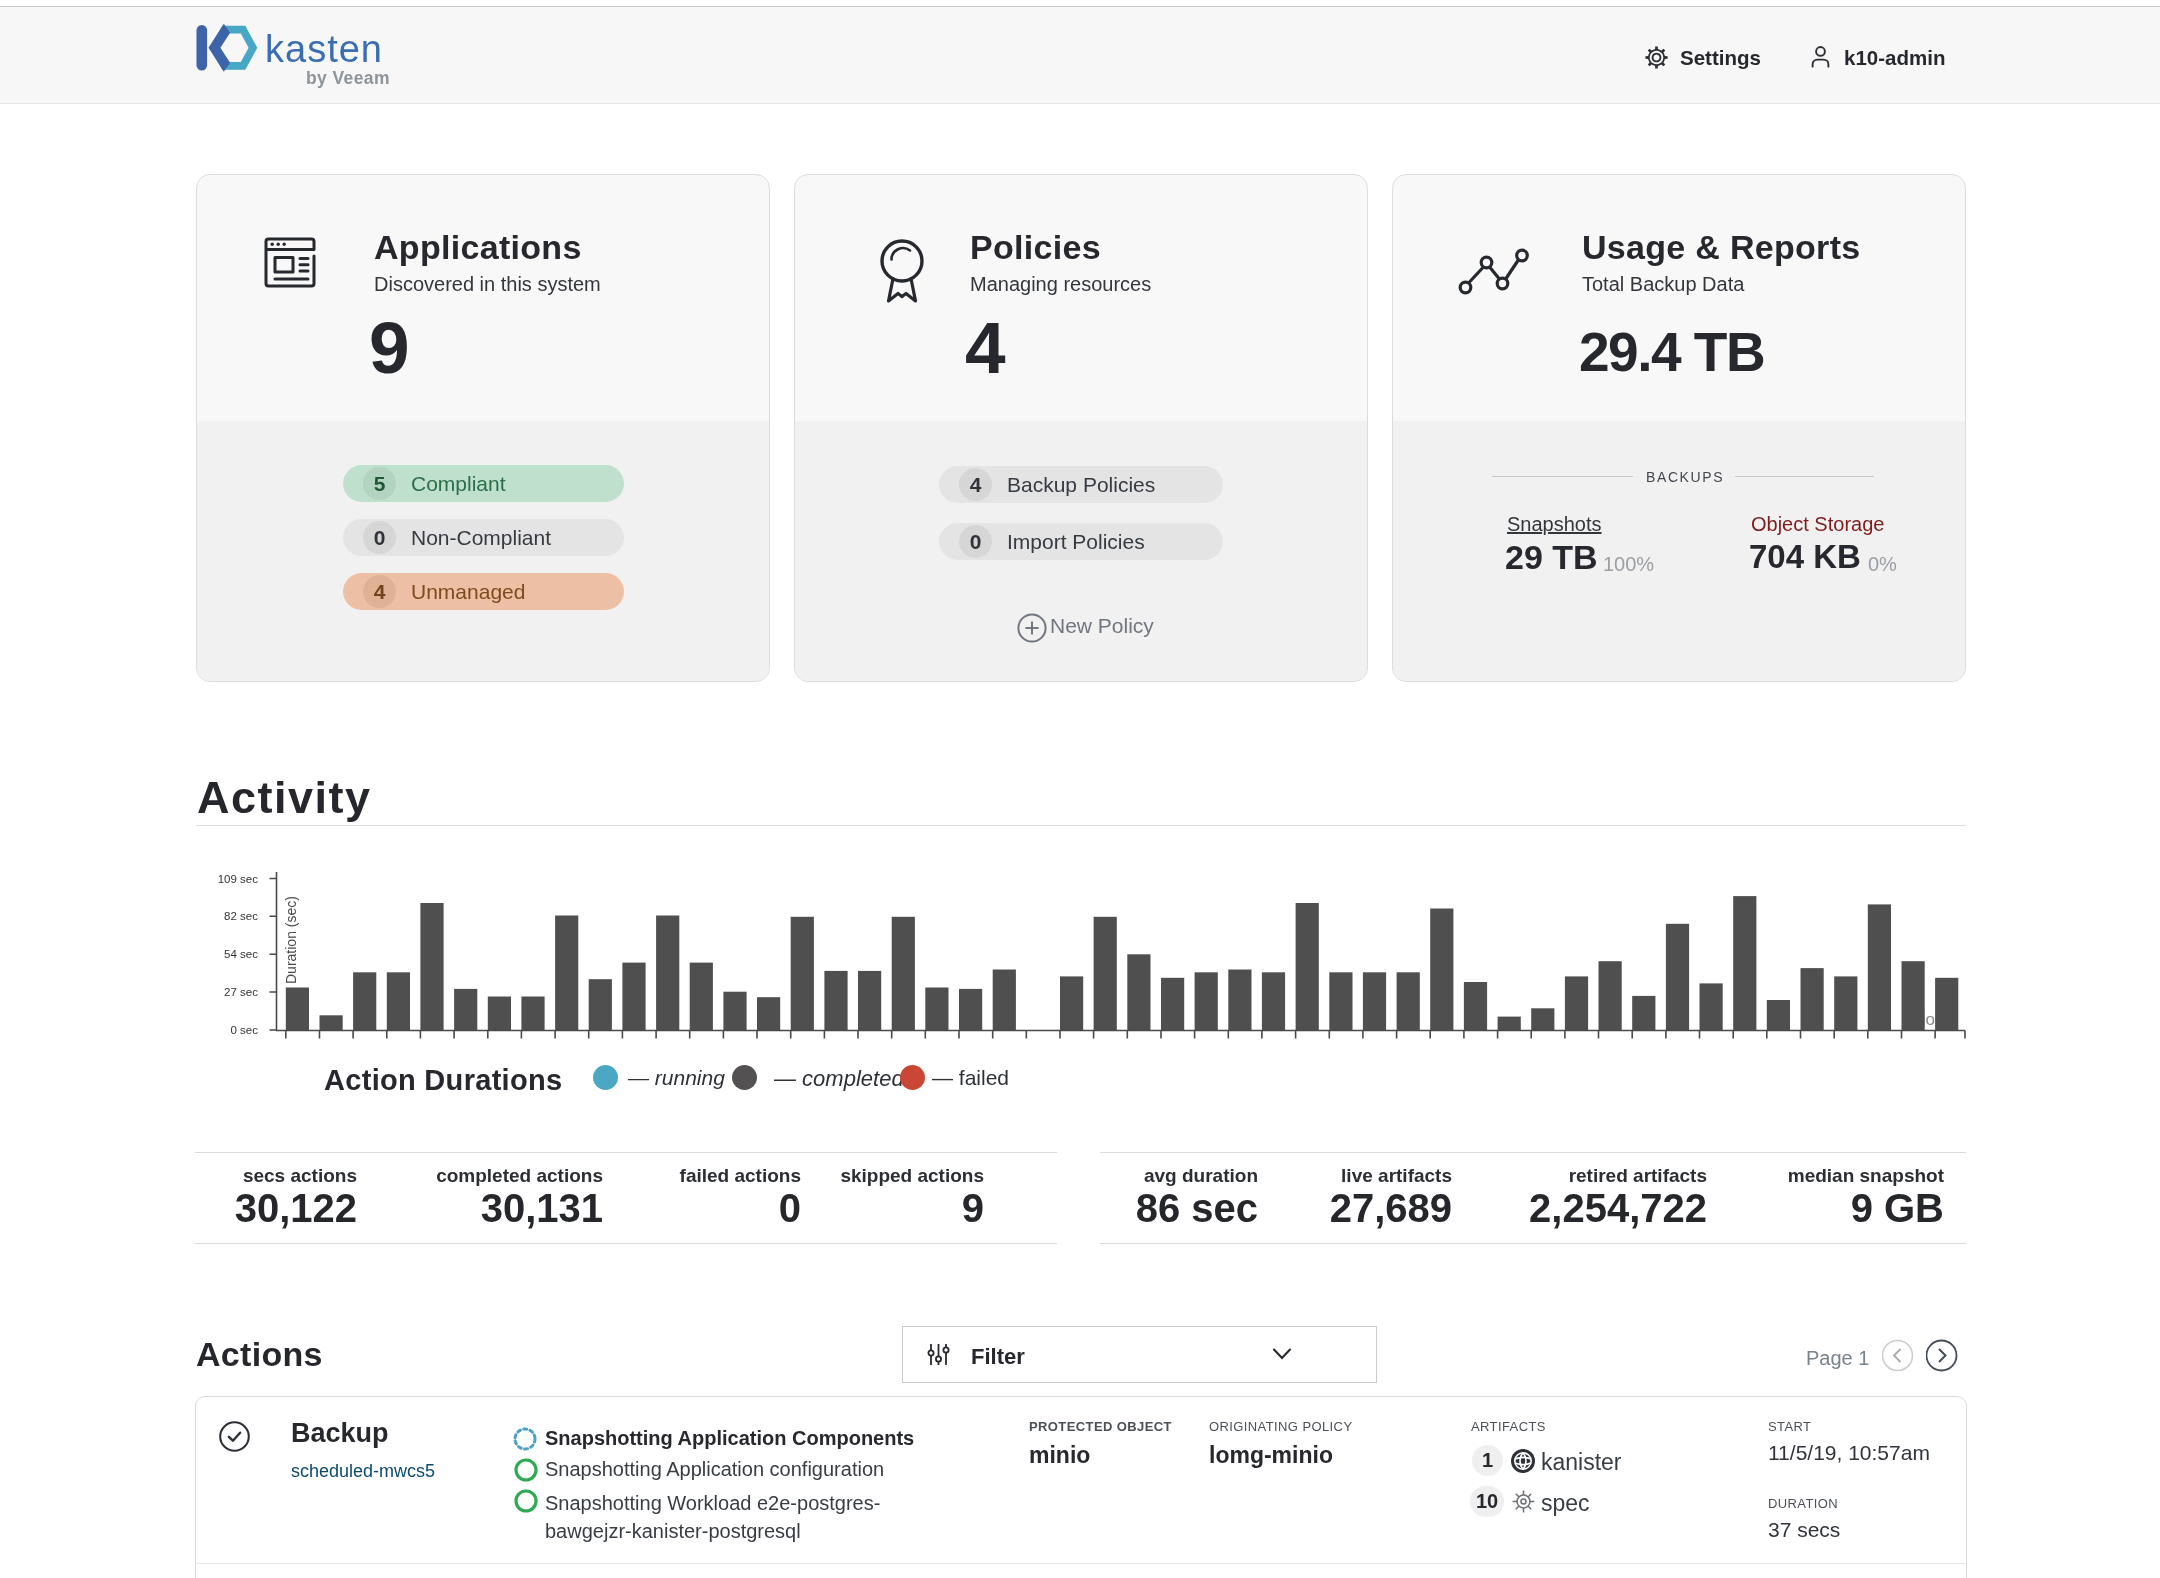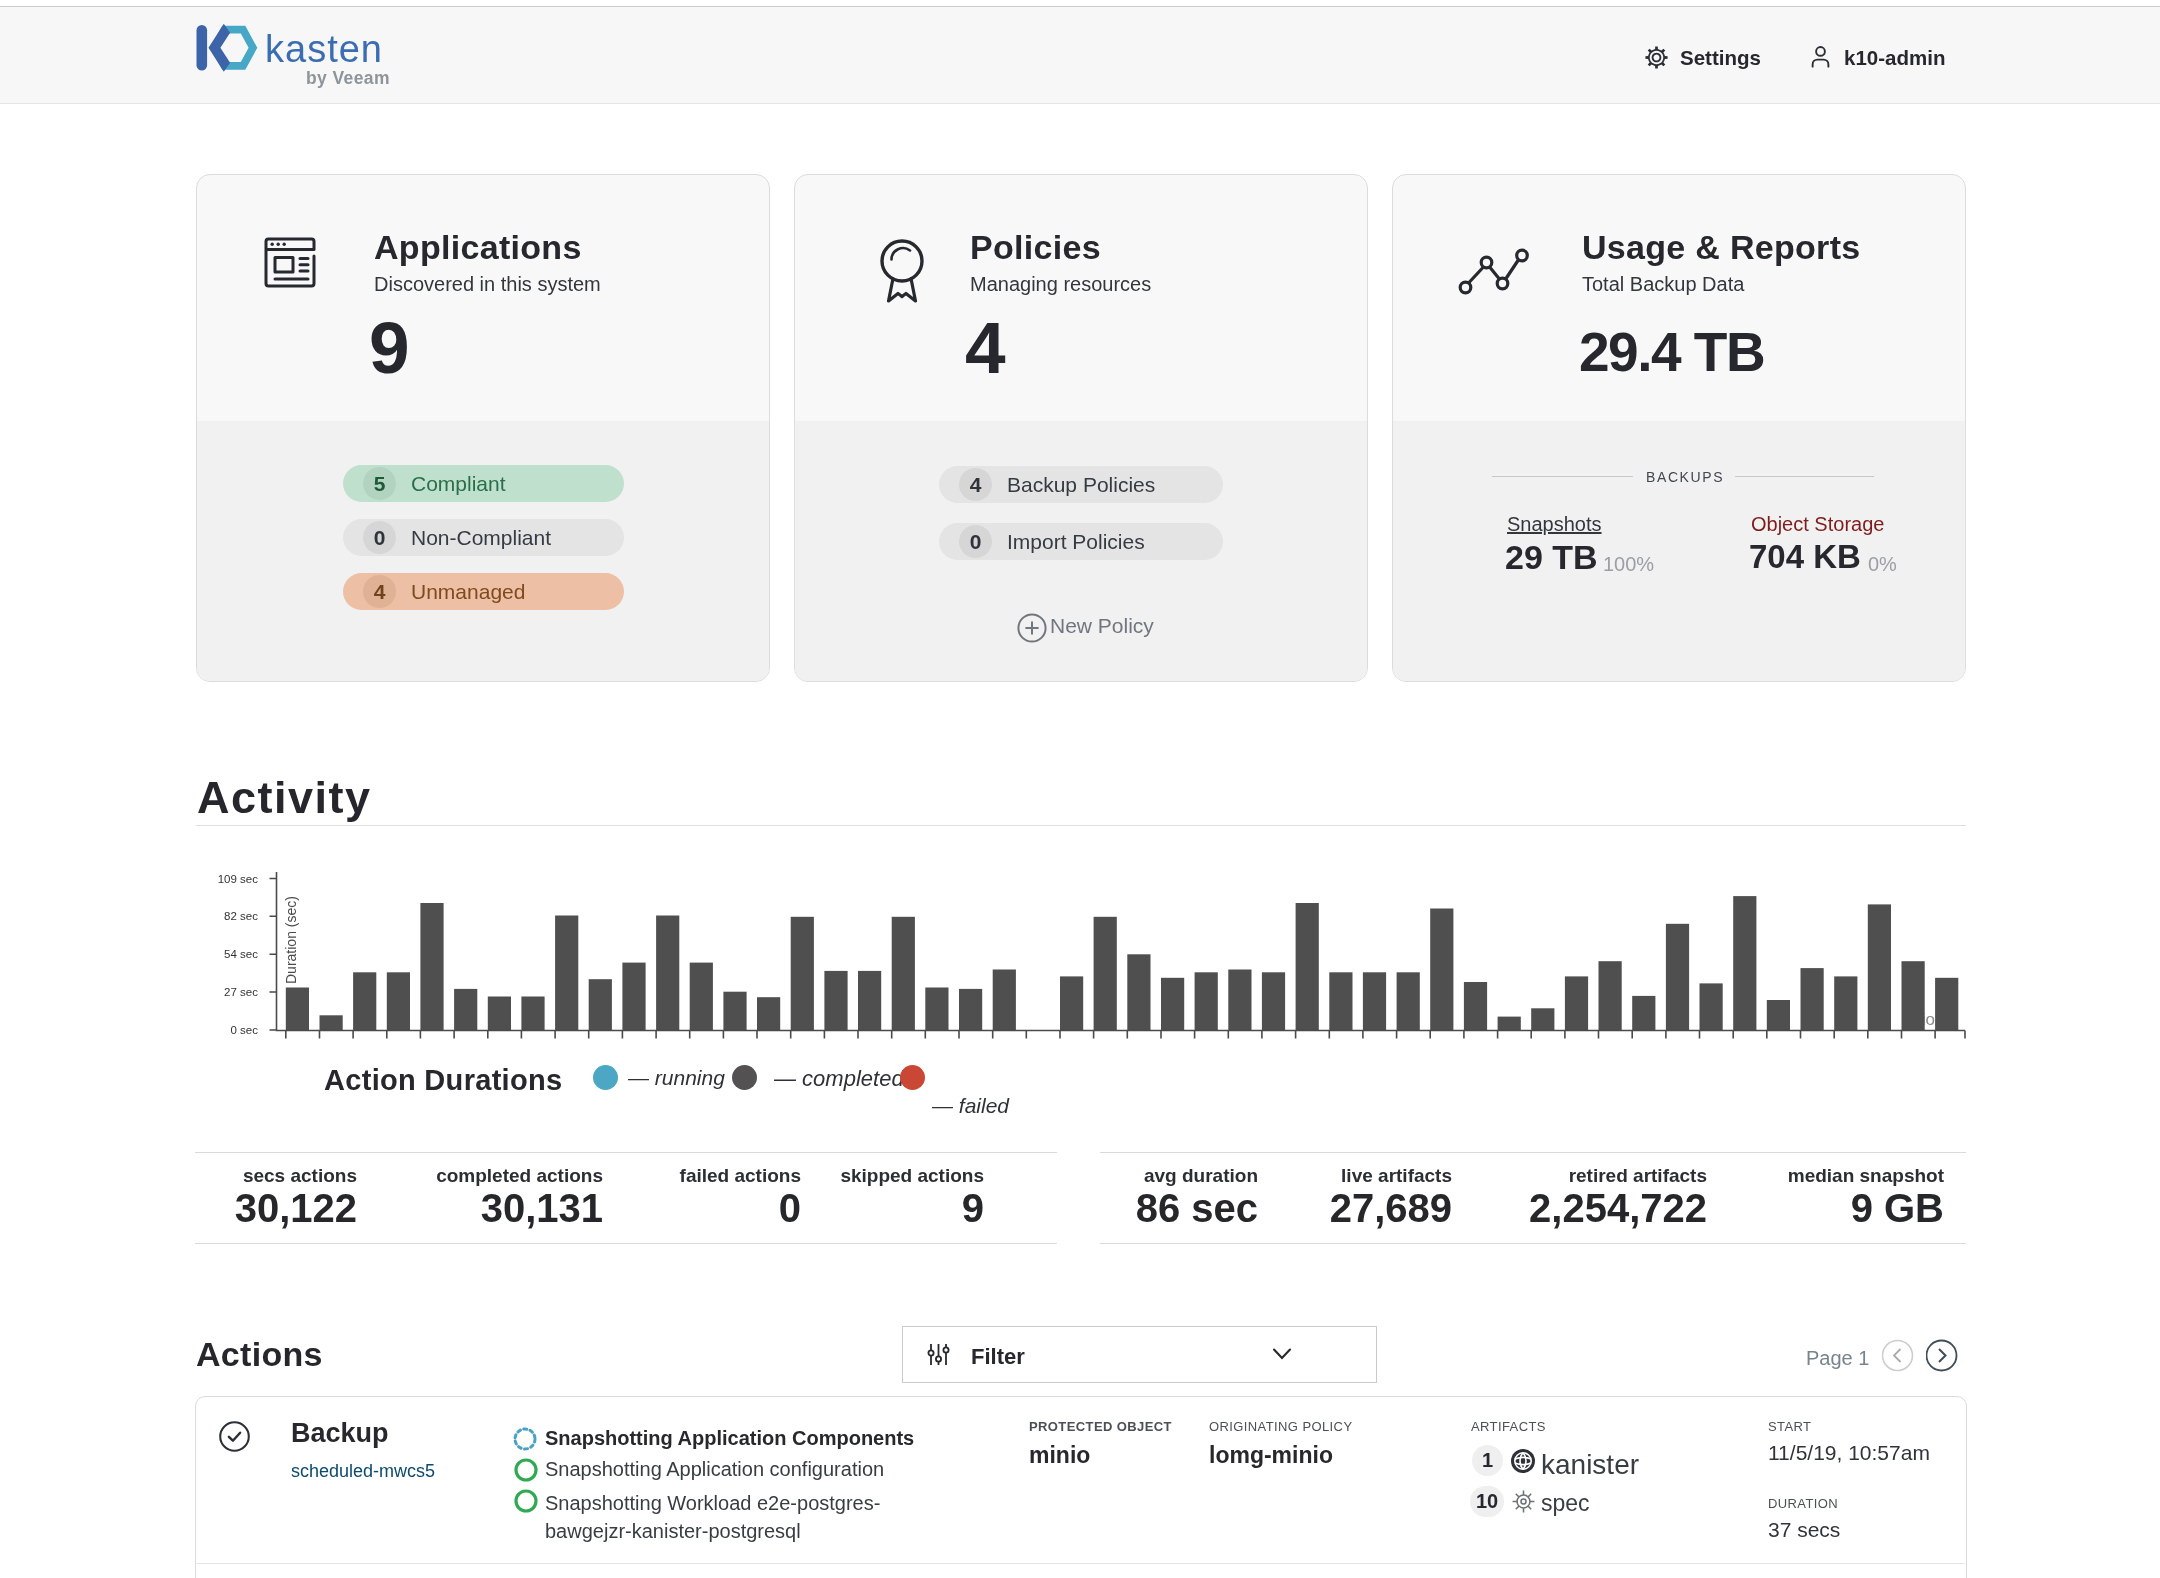--- a/index.html
+++ b/index.html
@@ -203,21 +203,21 @@
   </g>
   <text x="-984" y="296" transform="rotate(-90)" font-size="14" fill="#4a4a4a" font-family="Liberation Sans,sans-serif">Duration (sec)</text>
 </svg>
 
 <div class="abs" style="left:324px;top:1064px;font-size:29px;font-weight:bold;color:#26282d;letter-spacing:.3px;">Action Durations</div>
 <div class="abs" style="left:593px;top:1065px;width:25px;height:25px;border-radius:50%;background:#4ba7c3;"></div>
 <div class="abs" style="left:628px;top:1066px;font-size:21px;font-style:italic;color:#2e3238;">— running</div>
 <div class="abs" style="left:732px;top:1065px;width:25px;height:25px;border-radius:50%;background:#545153;"></div>
 <div class="abs" style="left:766px;top:1066px;font-size:22px;font-style:italic;color:#2e3238;margin-left:8px;">— completed</div>
 <div class="abs" style="left:900px;top:1065px;width:25px;height:25px;border-radius:50%;background:#c94734;"></div>
-<div class="abs" style="left:932px;top:1066px;font-size:21px;font-style:italic;color:#2e3238;margin-top:28px;">— failed</div>
+<div class="abs" style="left:932px;top:1066px;font-size:21px;color:#2e3238;">— failed</div>
 
 <div class="abs" style="left:195px;top:1152px;width:862px;height:90px;border-top:1px solid #d9dadb;border-bottom:1px solid #d9dadb;"></div>
 <div class="abs" style="left:1100px;top:1152px;width:866px;height:90px;border-top:1px solid #d9dadb;border-bottom:1px solid #d9dadb;"></div>
 <div class="statlbl" style="left:195px;top:1165px;width:162px;text-align:right;">secs actions</div>
 <div class="statval" style="left:195px;top:1186px;width:162px;text-align:right;">30,122</div>
 <div class="statlbl" style="left:400px;top:1165px;width:203px;text-align:right;">completed actions</div>
 <div class="statval" style="left:400px;top:1186px;width:203px;text-align:right;">30,131</div>
 <div class="statlbl" style="left:640px;top:1165px;width:161px;text-align:right;">failed actions</div>
 <div class="statval" style="left:640px;top:1186px;width:161px;text-align:right;">0</div>
 <div class="statlbl" style="left:820px;top:1165px;width:164px;text-align:right;">skipped actions</div>
@@ -292,21 +292,21 @@
 <div class="uclbl" style="left:1471px;top:1419px;">ARTIFACTS</div>
 <div class="abs" style="left:1472px;top:1445px;width:31px;height:31px;border-radius:50%;background:#efeff0;
   text-align:center;line-height:31px;font-size:20px;font-weight:bold;color:#26282d;">1</div>
 <svg class="abs" style="left:1510px;top:1448px;" width="26" height="26" viewBox="0 0 26 26">
   <circle cx="13" cy="13" r="12" fill="#2e3238"></circle>
   <g stroke="#fff" stroke-width="1.6" fill="none">
     <circle cx="13" cy="13" r="8.2"></circle>
     <path d="M13,4.8 C9,9 9,17 13,21.2 M13,4.8 C17,9 17,17 13,21.2 M5,11 C10,9 16,9 21,11 M5,15 C10,17 16,17 21,15"></path>
   </g>
 </svg>
-<div class="abs" style="left:1541px;top:1449px;font-size:28px;color:#383d44;">kanister</div>
+<div class="abs" style="left:1541px;top:1449px;font-size:23px;color:#383d44;">kanister</div>
 <div class="abs" style="left:1470px;top:1486px;width:34px;height:31px;border-radius:16px;background:#efeff0;
   text-align:center;line-height:31px;font-size:20px;font-weight:bold;color:#26282d;">10</div>
 <svg class="abs" style="left:1511px;top:1489px;" width="25" height="25" viewBox="0 0 24 24" fill="none" stroke="#6d7277" stroke-width="1.5">
   <circle cx="12" cy="12" r="6.2"></circle>
   <circle cx="12" cy="12" r="2.4"></circle>
   <path d="M12,1.5 V5.8 M12,18.2 V22.5 M1.5,12 H5.8 M18.2,12 H22.5 M4.6,4.6 L7.7,7.7 M16.3,16.3 L19.4,19.4 M4.6,19.4 L7.7,16.3 M16.3,7.7 L19.4,4.6"></path>
 </svg>
 <div class="abs" style="left:1541px;top:1490px;font-size:23px;color:#383d44;">spec</div>
 
 <div class="uclbl" style="left:1768px;top:1419px;">START</div>

